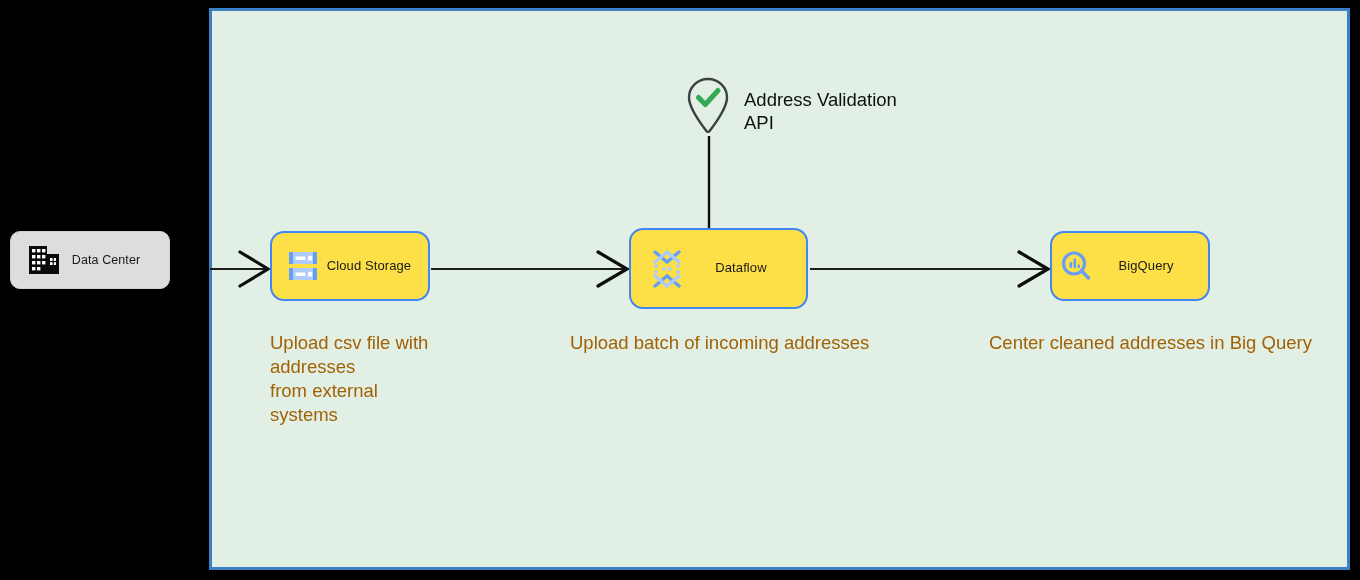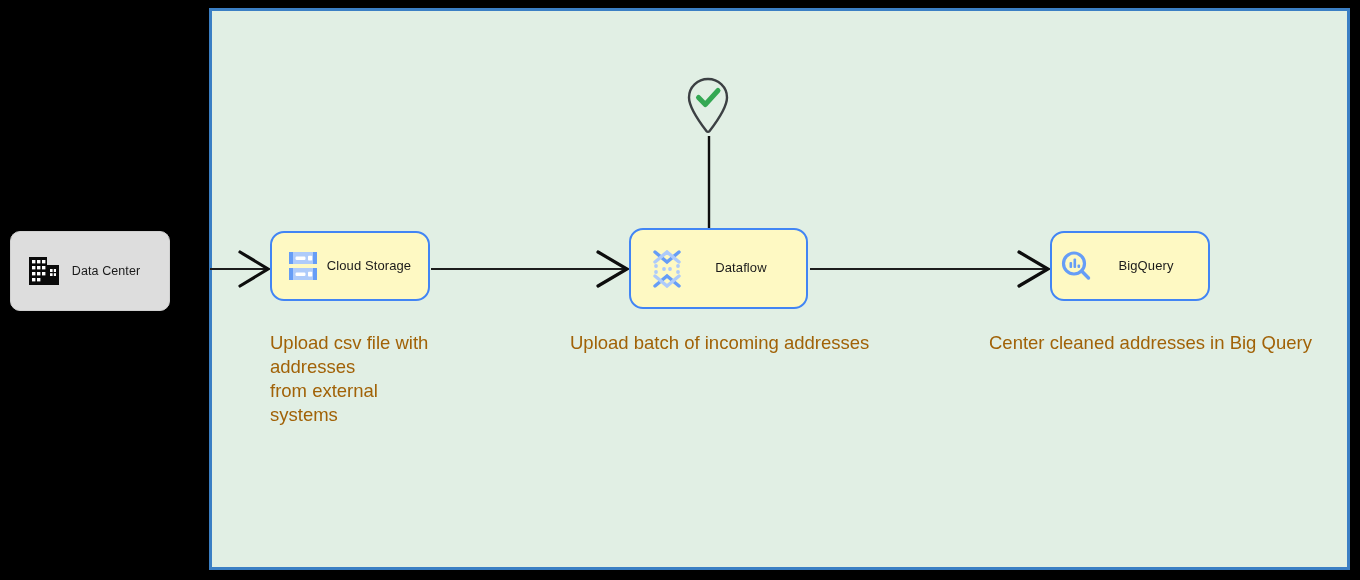--- a/index.html
+++ b/index.html
@@ -51,35 +51,35 @@
     line-height: 1.15;
     letter-spacing: 0.1px;
     white-space: nowrap;
   }
 
   
   #node-data-center {
     left: 10px;
     top: 231px;
     width: 160px;
-    height: 80px;
+    height: 58px;
     background: #dddddd;
     border: 1px solid #d0d0d0;
     border-radius: 10px;
     padding-left: 18px;
     padding-right: 10px;
   }
   #node-data-center .node-label {
     font-size: 12.5px;
     padding-right: 6px;
   }
 
   
   .gcp-node {
-    background: #fef9c3;
+    background: #fde047;
     border: 2px solid #4285f4;
     border-radius: 14px;
   }
   #node-cloud-storage {
     left: 270px;
     top: 231px;
     width: 160px;
     height: 70px;
     padding-left: 16px;
     padding-right: 8px;
@@ -262,20 +262,22 @@
   <span class="node-label">BigQuery</span>
 </div>
 
 <div id="node-address-validation-api">
   <span class="pin-wrap">
     <svg width="48" height="58" viewBox="0 0 48 58" xmlns="http://www.w3.org/2000/svg">
       <path d="M24 3 C13.5 3 5 11.3 5 21.4 C5 31 14 44 22.6 55.2 C23.3 56.1 24.7 56.1 25.4 55.2 C34 44 43 31 43 21.4 C43 11.3 34.5 3 24 3 Z" fill="none" stroke="#3c4043" stroke-width="2.4" stroke-linejoin="round"></path>
       <path d="M14.5 21.5 L21.3 28.5 L34 14.5" fill="none" stroke="#34a853" stroke-width="5" stroke-linecap="round" stroke-linejoin="round"></path>
     </svg>
   </span>
+  <span class="api-label">Address Validation
+API</span>
 </div>
 
 <div class="caption" id="caption-upload">Upload csv file with
 addresses
 from external
 systems</div>
 <div class="caption" id="caption-process">Upload batch of incoming addresses</div>
 <div class="caption" id="caption-store">Center cleaned addresses in Big Query</div>
 
 </body></html>

